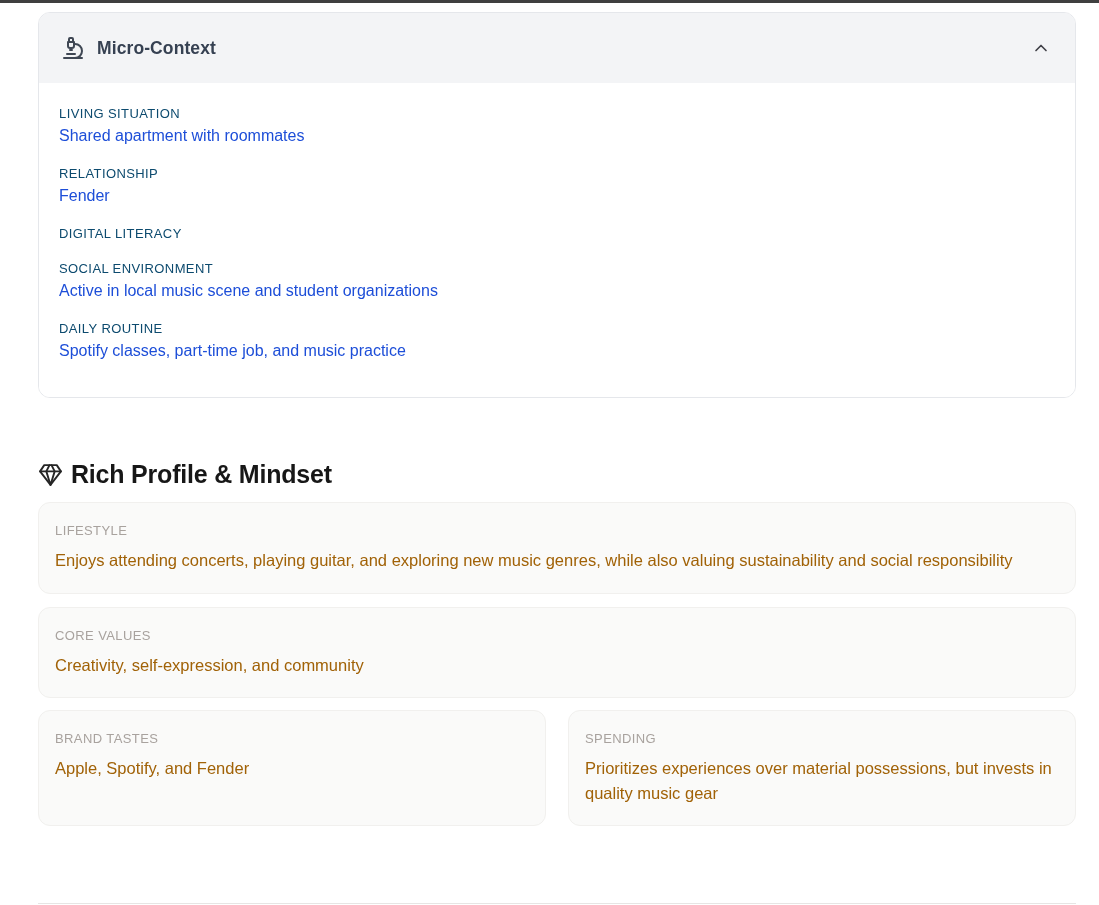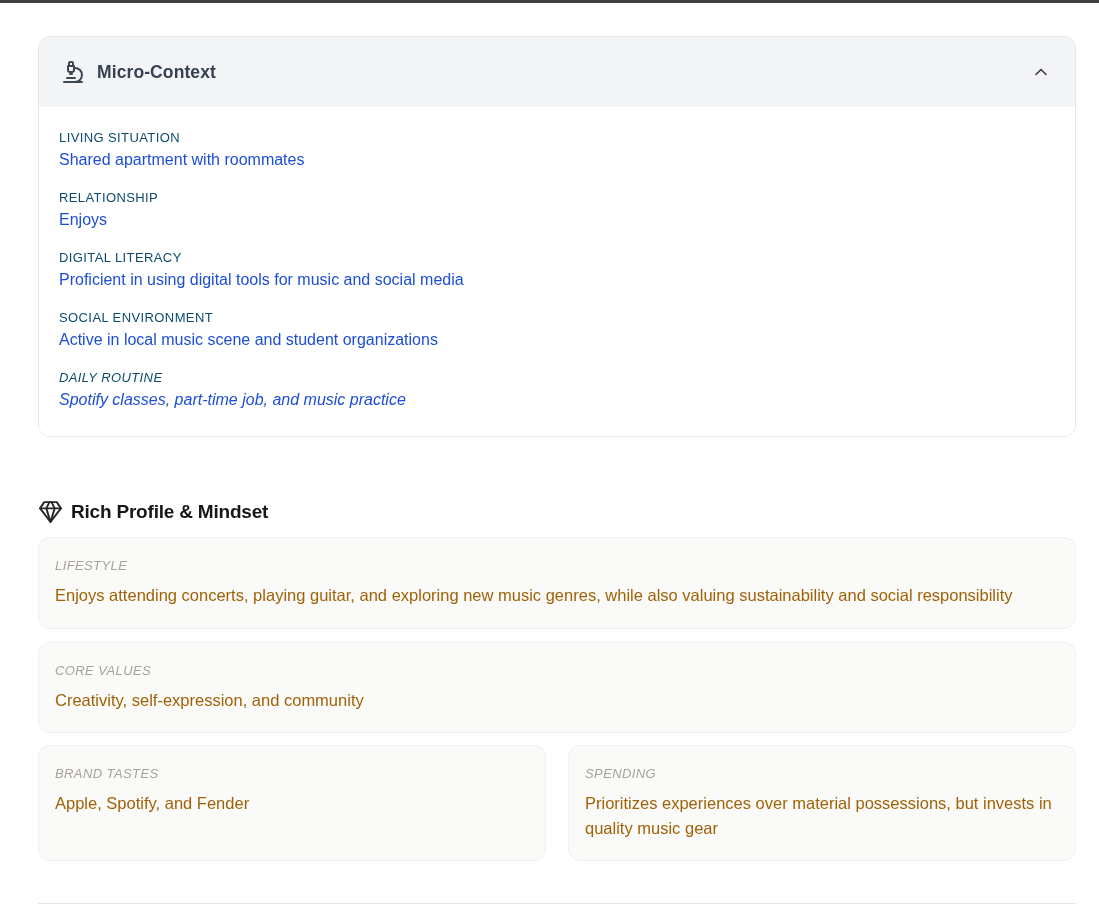--- a/index.html
+++ b/index.html
@@ -14,21 +14,21 @@
     position: relative;
     background: #ffffff;
     overflow: hidden;
   }
   .top-edge {
     width: 100%;
     height: 3px;
     background: #3f3f3f;
   }
   .content {
-    padding: 33px 23px 0 38px;
+    padding: 9px 23px 0 38px;
     width: 1076px;
   }
 
   
   .mc-card {
     width: 1038px;
     border: 1px solid #e5e7eb;
     border-radius: 12px;
     overflow: hidden;
     background: #ffffff;
@@ -60,21 +60,21 @@
     height: 20px;
     color: #3f3f46;
     flex: 0 0 auto;
     cursor: pointer;
   }
   .mc-body {
     padding: 22px 24px 24px 20px;
     background: #ffffff;
   }
   .mc-field { margin-bottom: 17px; }
-  .mc-field:last-child { margin-bottom: 0; font-style: italic; }
+  .mc-field:last-child { margin-bottom: 10px; }
   .mc-label {
     font-size: 13px;
     color: #0c4a6e;
     letter-spacing: 0.4px;
     line-height: 18px;
   }
   .mc-value {
     font-size: 16px;
     color: #1d4ed8;
     line-height: 24px;
@@ -88,39 +88,38 @@
     align-items: center;
   }
   .rp-header .icon {
     width: 25px;
     height: 25px;
     margin-right: 8px;
     color: #262626;
     flex: 0 0 auto;
   }
   .rp-title {
-    font-size: 19px;
+    font-size: 25px;
     font-weight: 700;
     color: #171717;
     letter-spacing: -0.2px;
   }
   .rp-card {
     background: #fafaf9;
     border: 1px solid #f1f0ee;
     border-radius: 12px;
     padding: 19px 16px 20px 16px;
     margin-top: 13px;
     width: 1038px;
   }
   .rp-label {
     font-size: 13px;
     color: #a8a29e;
     letter-spacing: 0.4px;
     line-height: 17px;
-    font-style: italic;
   }
   .rp-value {
     font-size: 16.5px;
     color: #a16207;
     line-height: 24.5px;
     margin-top: 9px;
   }
   .rp-row {
     margin-top: 12px;
     display: grid;
@@ -169,25 +168,24 @@
           </svg>
         </span>
       </header>
       <div class="mc-body">
         <div class="mc-field">
           <div class="mc-label">LIVING SITUATION</div>
           <div class="mc-value">Shared apartment with roommates</div>
         </div>
         <div class="mc-field">
           <div class="mc-label">RELATIONSHIP</div>
-          <div class="mc-value">Enjoys</div>
+          <div class="mc-value">Fender</div>
         </div>
         <div class="mc-field">
           <div class="mc-label">DIGITAL LITERACY</div>
-          <div class="mc-value">Proficient in using digital tools for music and social media</div>
         </div>
         <div class="mc-field">
           <div class="mc-label">SOCIAL ENVIRONMENT</div>
           <div class="mc-value">Active in local music scene and student organizations</div>
         </div>
         <div class="mc-field">
           <div class="mc-label">DAILY ROUTINE</div>
           <div class="mc-value">Spotify classes, part-time job, and music practice</div>
         </div>
       </div>

